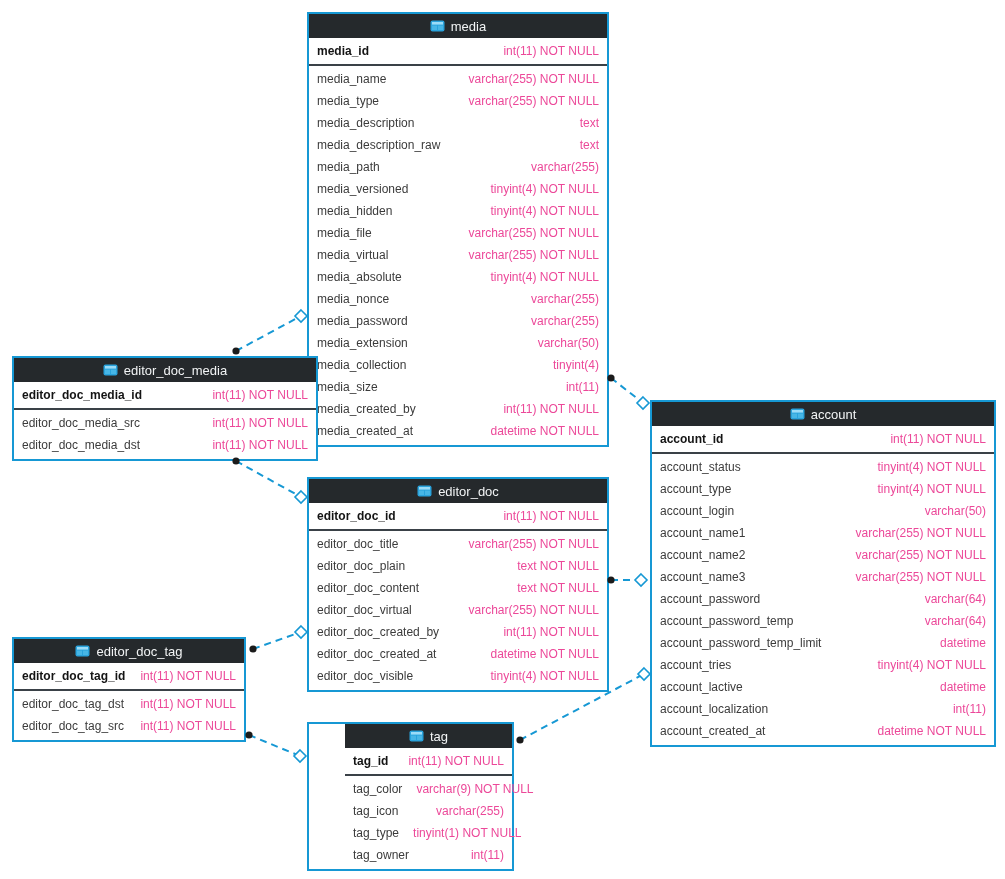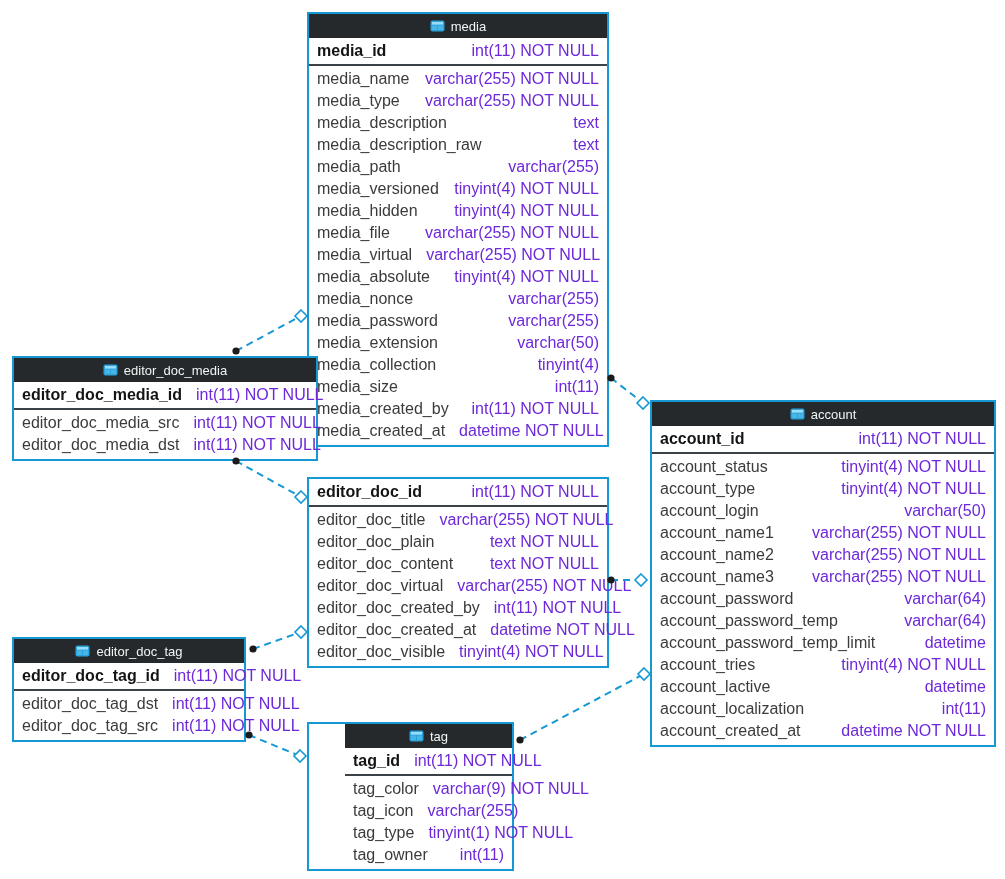--- a/index.html
+++ b/index.html
@@ -28,26 +28,26 @@
     font-size:13px;
     white-space:nowrap;
   }
   .tbl-hdr svg{display:block;}
   .row{
     display:flex;
     justify-content:space-between;
     align-items:center;
     height:22px;
     padding:0 8px;
-    font-size:16px;
+    font-size:12px;
     color:#3b3b3b;
     white-space:nowrap;
   }
   .row .fname{margin-right:14px;}
-  .row .ftype{text-align:right;color:#6d28d9;}
+  .row .ftype{text-align:right;color:#ec4899;}
   .row.pk{height:26px;}
   .row.pk .fname{font-weight:700;color:#141414;}
   .pk-sep{height:2px;background:#3a4147;}
   .rows{padding:2px 0 3px 0;}
   svg.overlay{
     position:absolute;left:0;top:0;
     pointer-events:none;
   }
 </style>
 </head>
@@ -165,20 +165,31 @@
             <span class="fname">editor_doc_media_src</span>
             <span class="ftype">int(11) NOT NULL</span>
           </div>
           <div class="row">
             <span class="fname">editor_doc_media_dst</span>
             <span class="ftype">int(11) NOT NULL</span>
           </div>
         </div>
       </div>
       <div class="tbl" style="left: 307px; top: 477px; width: 302px;">
+        <div class="tbl-hdr">
+          <span>
+            <svg width="15" height="12" viewBox="0 0 15 12" aria-hidden="true">
+              <rect x="0.5" y="0.5" width="14" height="11" rx="2" fill="#2aa3dc"></rect>
+              <rect x="2" y="2" width="11" height="2.6" fill="#9bdcf8"></rect>
+              <rect x="2" y="5.6" width="5" height="4.4" fill="#47b6e6"></rect>
+              <rect x="8" y="5.6" width="5" height="4.4" fill="#47b6e6"></rect>
+            </svg>
+          </span>
+          <span>editor_doc</span>
+        </div>
         <div class="row pk">
           <span class="fname">editor_doc_id</span>
           <span class="ftype">int(11) NOT NULL</span>
         </div>
         <div class="pk-sep"></div>
         <div class="rows">
           <div class="row">
             <span class="fname">editor_doc_title</span>
             <span class="ftype">varchar(255) NOT NULL</span>
           </div>

